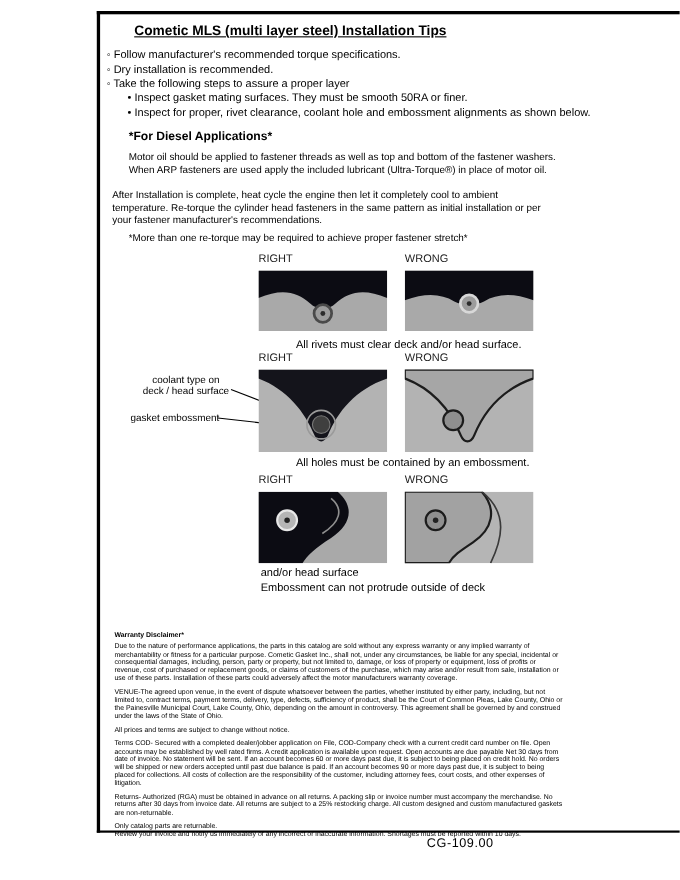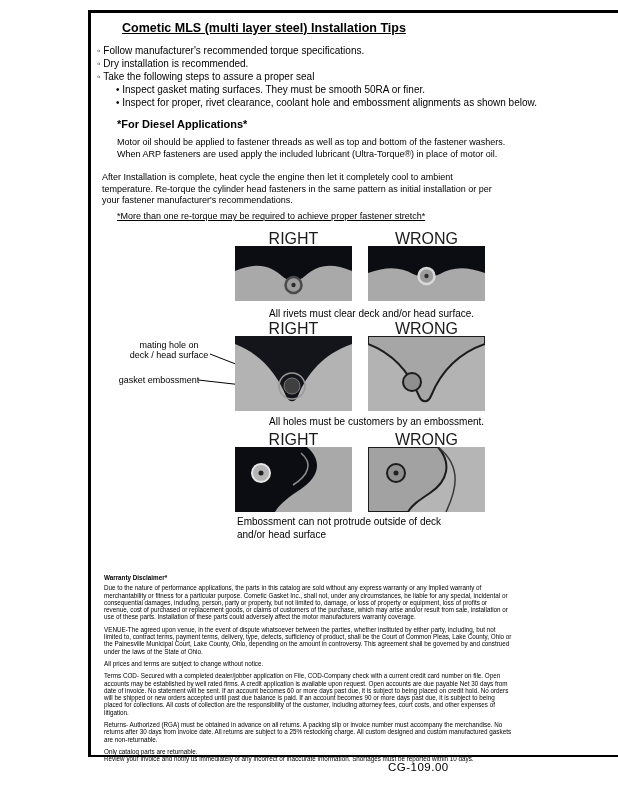--- a/index.html
+++ b/index.html
@@ -7,42 +7,42 @@
   body { background:#ffffff; font-family:"Liberation Sans", sans-serif; color:#000; position:relative; }
   .abs { position:absolute; }
   .frame { left:88px; top:10px; width:530px; height:747px;
            border-top:3px solid #000; border-left:3px solid #000; border-bottom:2px solid #000; }
   .title { left:110px; top:21px; font-size:12.5px; font-weight:bold; text-decoration:underline; white-space:nowrap;margin-left:12px; }
   .bullet { font-size:10px; white-space:nowrap; }
   .b-hollow::before { content:"◦ "; font-size:10px; }
   .b-solid::before { content:"• "; font-size:10px; }
   .h2 { font-size:11px; font-weight:bold; white-space:nowrap; }
   .para { font-size:9px; line-height:1.28; width:398px; }
-  .note { font-size:9px; white-space:nowrap;text-decoration:underline; }
-  .figlabel { width:117px; text-align:center; font-size:16px; color:#1a1a1a; }
+  .note { font-size:9px; white-space:nowrap; }
+  .figlabel { width:117px; font-size:10px; color:#1a1a1a; }
   .figimg { width:117px; height:55px; }
   .figimg svg { display:block; width:100%; height:100%; }
   .caption { font-size:10px; white-space:nowrap;margin-left:32px; }
   .caption2l { font-size:10px; line-height:1.25; }
   .ann { font-size:9px; line-height:1.15; text-align:center; }
   .fineprint { left:104px; top:574px; width:408px; font-size:6.3px; line-height:1.16; }
   .fineprint .fp-h { font-weight:bold; margin-bottom:3px; }
   .fineprint p { margin-bottom:5px; }
   .footer-code { left:388px; top:761px; font-size:11.5px; letter-spacing:0.5px; }
 </style>
 </head>
 <body>
 
 <div class="abs frame"></div>
 
 <div class="abs title">Cometic MLS (multi layer steel) Installation Tips</div>
 
 <div class="abs bullet b-hollow" style="left:97px; top:45px;">Follow manufacturer's recommended torque specifications.</div>
 <div class="abs bullet b-hollow" style="left:97px; top:58px;">Dry installation is recommended.</div>
-<div class="abs bullet b-hollow" style="left:97px; top:71px;">Take the following steps to assure a proper seal</div>
+<div class="abs bullet b-hollow" style="left:97px; top:71px;">Take the following steps to assure a proper layer</div>
 <div class="abs bullet b-solid" style="left:116px; top:84px;">Inspect gasket mating surfaces.  They must be smooth 50RA or finer.</div>
 <div class="abs bullet b-solid" style="left:116px; top:97px;">Inspect for proper, rivet clearance, coolant hole and embossment alignments as shown below.</div>
 
 <div class="abs h2" style="left:117px; top:118px;">*For Diesel Applications*</div>
 <div class="abs para" style="left:117px; top:137px;">Motor oil should be applied to fastener threads as well as top and bottom of the fastener washers. When ARP fasteners are used apply the included lubricant (Ultra-Torque®) in place of motor oil.</div>
 <div class="abs para" style="left:102px; top:172px;">After Installation is complete, heat cycle the engine then let it completely cool to ambient temperature. Re-torque the cylinder head fasteners in the same pattern as initial installation or per your fastener manufacturer's recommendations.</div>
 <div class="abs note" style="left:117px; top:211px;">*More than one re-torque may be required to achieve proper fastener stretch*</div>
 
 <div class="abs figlabel" style="left:235px; top:230px;">RIGHT</div>
 <div class="abs figlabel" style="left:368px; top:230px;">WRONG</div>
@@ -62,21 +62,21 @@
     <circle cx="58.5" cy="30" r="8" fill="#9c9c9c" stroke="#d8d8d8" stroke-width="2.5"></circle>
     <circle cx="58.5" cy="30" r="2.2" fill="#2b2b2b"></circle>
   </svg>
 </div>
 <div class="abs caption" style="left:237px; top:308px;">All rivets must clear deck and/or head surface.</div>
 
 <div class="abs figlabel" style="left:235px; top:320px;">RIGHT</div>
 <div class="abs figlabel" style="left:368px; top:320px;">WRONG</div>
 
 <div class="abs ann" style="left:124px; top:340px; width:90px;">
-  <div>mating hole on</div>
+  <div>coolant type on</div>
   <div>deck / head surface</div>
 </div>
 <div class="abs ann" style="left:117px; top:375px; width:84px;">gasket embossment</div>
 
 <svg class="abs" style="left:196px; top:344px;" width="102" height="50">
   <line x1="14" y1="10" x2="96" y2="42" stroke="#000" stroke-width="1"></line>
   <line x1="2" y1="36" x2="82" y2="45" stroke="#000" stroke-width="1"></line>
 </svg>
 
 <div class="abs figimg" style="left:235px; top:336px; height:75px;">
@@ -87,21 +87,21 @@
     <circle cx="57" cy="50" r="8" fill="#3f3f3f" stroke="#777" stroke-width="1"></circle>
   </svg>
 </div>
 <div class="abs figimg" style="left:368px; top:336px; height:75px;">
   <svg viewBox="0 0 117 75">
     <rect width="117" height="75" fill="#b3b3b3"></rect>
     <path d="M0,0 H117 V8 C88,18 72,38 63,60 C60,67 54,67 51,60 C42,38 26,18 0,8 Z" fill="#a6a6a6" stroke="#1c1c1c" stroke-width="2"></path>
     <circle cx="44" cy="46" r="9" fill="#8f8f8f" stroke="#1c1c1c" stroke-width="2"></circle>
   </svg>
 </div>
-<div class="abs caption" style="left:237px; top:416px;">All holes must be customers by an embossment.</div>
+<div class="abs caption" style="left:237px; top:416px;">All holes must be contained by an embossment.</div>
 
 <div class="abs figlabel" style="left:235px; top:431px;">RIGHT</div>
 <div class="abs figlabel" style="left:368px; top:431px;">WRONG</div>
 
 <div class="abs figimg" style="left:235px; top:447px; height:65px;">
   <svg viewBox="0 0 117 65">
     <rect width="117" height="65" fill="#a9a9a9"></rect>
     <path d="M0,0 H72 C88,14 84,30 66,42 C52,51 44,58 40,65 H0 Z" fill="#0c0c13"></path>
     <path d="M66,6 C78,16 74,28 58,38" fill="none" stroke="#8f8f8f" stroke-width="1.5"></path>
     <circle cx="26" cy="26" r="9" fill="#b5b5b5" stroke="#e8e8e8" stroke-width="2"></circle>
@@ -111,22 +111,22 @@
 <div class="abs figimg" style="left:368px; top:447px; height:65px;">
   <svg viewBox="0 0 117 65">
     <rect width="117" height="65" fill="#b5b5b5"></rect>
     <path d="M0,0 H70 C84,16 80,34 62,46 C50,54 44,58 40,65 H0 Z" fill="#a2a2a2" stroke="#1c1c1c" stroke-width="2"></path>
     <path d="M70,0 C95,20 88,44 78,65" fill="none" stroke="#3a3a3a" stroke-width="1.5"></path>
     <circle cx="28" cy="26" r="9" fill="#8f8f8f" stroke="#1c1c1c" stroke-width="2"></circle>
     <circle cx="28" cy="26" r="2.5" fill="#222"></circle>
   </svg>
 </div>
 <div class="abs caption2l" style="left:237px; top:516px; width:260px;">
+  <div>and/or head surface</div>
   <div>Embossment can not protrude outside of deck</div>
-  <div>and/or head surface</div>
 </div>
 
 <div class="abs fineprint">
   <div class="fp-h">Warranty Disclaimer*</div>
   <p>Due to the nature of performance applications, the parts in this catalog are sold without any express warranty or any implied warranty of merchantability or fitness for a particular purpose.  Cometic Gasket Inc., shall not, under any circumstances, be liable for any special, incidental or consequential damages, including, person, party or property, but not limited to, damage, or loss of property or equipment, loss of profits or revenue, cost of purchased or replacement goods, or claims of customers of the purchase, which may arise and/or result from sale, installation or use of these parts.  Installation of these parts could adversely affect the motor manufacturers warranty coverage.</p>
   <p>VENUE-The agreed upon venue, in the event of dispute whatsoever between the parties, whether instituted by either party, including, but not limited to, contract terms, payment terms, delivery, type, defects, sufficiency of product, shall be the Court of Common Pleas, Lake County, Ohio or the Painesville Municipal Court, Lake County, Ohio, depending on the amount in controversy. This agreement shall be governed by and construed under the laws of the State of Ohio.</p>
   <p>All prices and terms are subject to change without notice.</p>
   <p>Terms COD- Secured with a completed dealer/jobber application on File, COD-Company check with a current credit card number on file.  Open accounts may be established by well rated firms.  A credit application is available upon request.  Open accounts are due payable Net 30 days from date of invoice.  No statement will be sent.  If an account becomes 60 or more days past due, it is subject to being placed on credit hold.  No orders will be shipped or new orders accepted until past due balance is paid.  If an account becomes 90 or more days past due, it is subject to being placed for collections.  All costs of collection are the responsibility of the customer, including attorney fees, court costs, and other expenses of litigation.</p>
   <p>Returns- Authorized (RGA) must be obtained in advance on all returns.  A packing slip or invoice number must accompany the merchandise.  No returns after 30 days from invoice date.  All returns are subject to a 25% restocking charge.  All custom designed and custom manufactured gaskets are non-returnable.</p>
   <p style="margin-bottom:0;">

